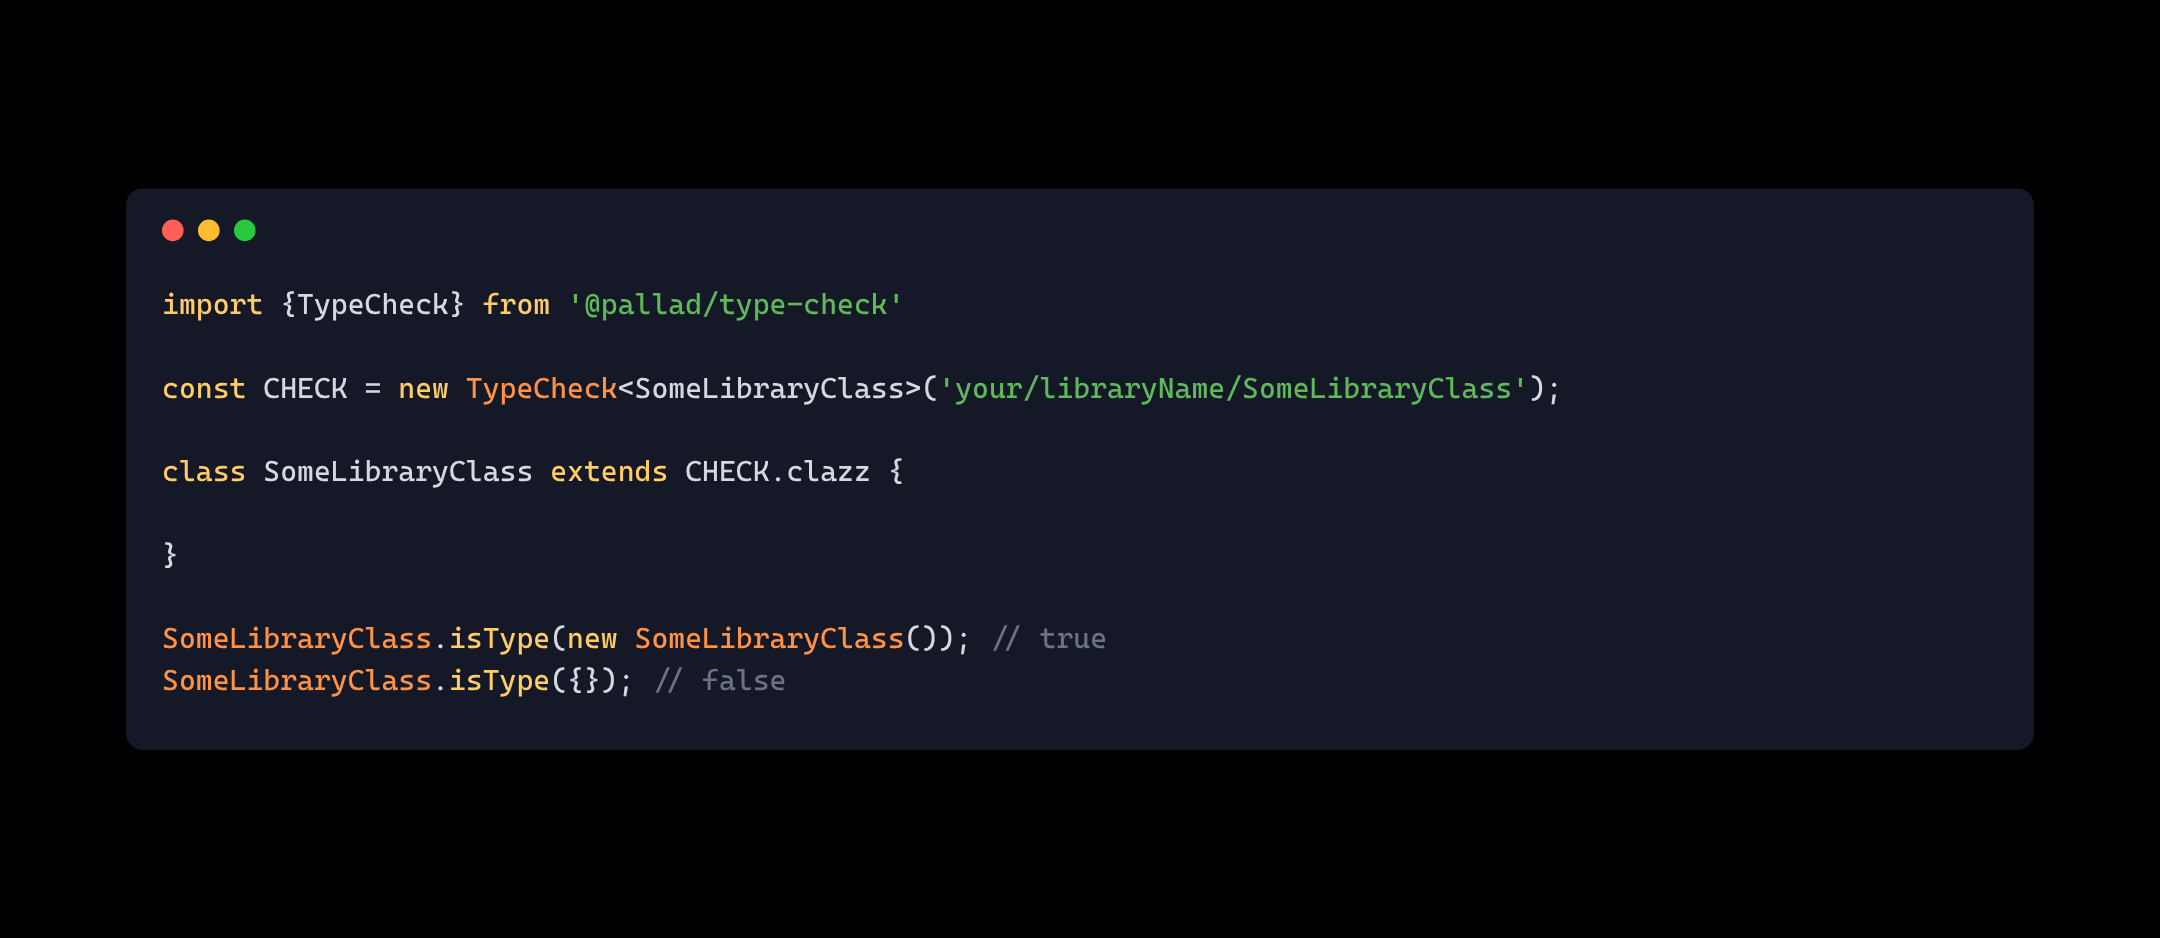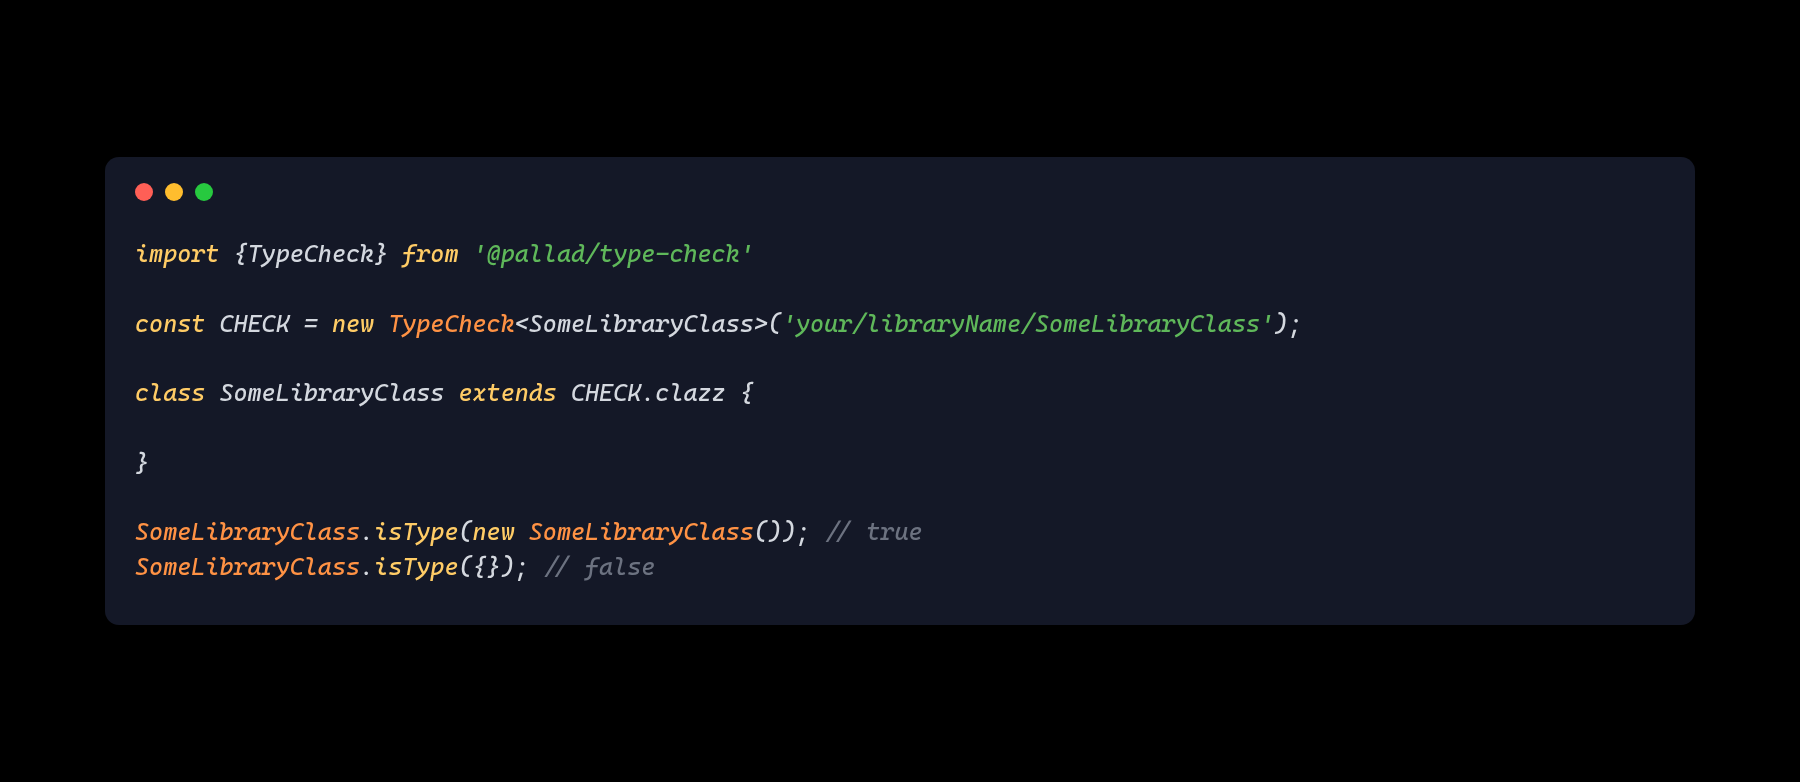--- a/index.html
+++ b/index.html
@@ -11,21 +11,20 @@
     align-items: center;
     justify-content: center;
     font-family: ui-monospace, "SF Mono", Menlo, Monaco, "Cascadia Code", Consolas, monospace;
   }
   .window {
     width: 1590px;
     background: #141827;
     border-radius: 14px;
     padding: 26px 30px 40px 30px;
     box-shadow: 0 20px 60px rgba(0,0,0,0.5);
-    font-style: italic;
   }
   .titlebar {
     display: flex;
     gap: 12px;
     margin-bottom: 36px;
   }
   .dot {
     width: 18px;
     height: 18px;
     border-radius: 50%;

